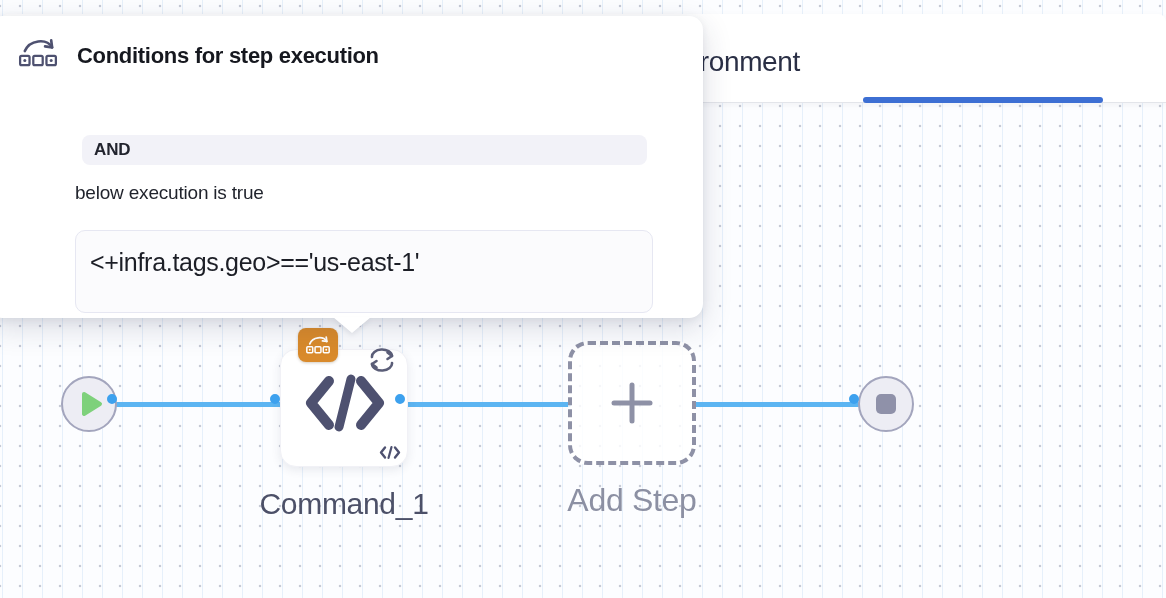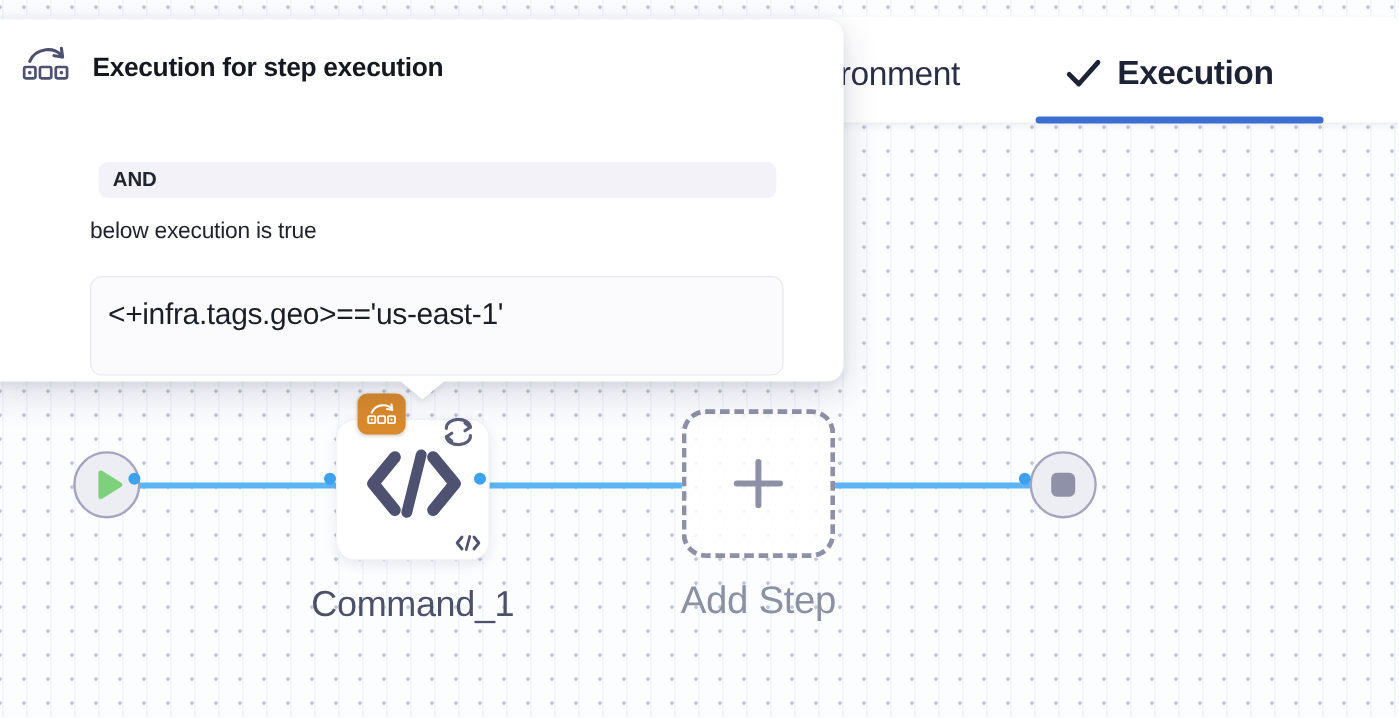--- a/index.html
+++ b/index.html
@@ -122,26 +122,20 @@
   .label-command { left:194px; top:487px; font-size:30px; color:var(--label_dark);text-align:center; }
   .label-addstep { left:482px; top:482px; font-size:32px; color:var(--label_muted); }
 </style>
 </head>
 <body>
 
 <div id="stage">
 
   <div class="header">
     <div class="tab-env">Environment</div>
-    <div class="tab-exec">
-      <svg width="30" height="24" viewBox="0 0 30 24">
-        <polyline points="3,13 11,21 27,3" fill="none" stroke="#1d2335" stroke-width="4" stroke-linecap="round" stroke-linejoin="round"></polyline>
-      </svg>
-      <span class="lbl">Execution</span>
-    </div>
     <div class="tab-underline"></div>
   </div>
 
   <div class="edge a"></div>
   <div class="edge b"></div>
   <div class="edge c"></div>
 
   <div class="node-circle start-node">
     <svg width="22" height="26" viewBox="0 0 22 26" style="margin-left:5px">
       <polygon points="3,3 19,13 3,23" fill="#7ed17b" stroke="#7ed17b" stroke-width="4" stroke-linejoin="round"></polygon>
@@ -200,20 +194,20 @@
   <div class="popover">
     <svg class="pop-icon" viewBox="0 0 44 34">
       <path d="M8,15 C 13,3 31,1 37,11" fill="none" stroke="currentColor" stroke-width="2.8" stroke-linecap="round"></path>
       <path d="M37,11 L29.5,10 M37,11 L36,3.5" fill="none" stroke="currentColor" stroke-width="2.8" stroke-linecap="round"></path>
       <rect x="3" y="20" width="10" height="10" rx="1.5" fill="none" stroke="currentColor" stroke-width="2.4"></rect>
       <rect x="17" y="20" width="10" height="10" rx="1.5" fill="none" stroke="currentColor" stroke-width="2.4"></rect>
       <rect x="31" y="20" width="10" height="10" rx="1.5" fill="none" stroke="currentColor" stroke-width="2.4"></rect>
       <circle cx="8" cy="25" r="1.6" fill="currentColor"></circle>
       <circle cx="36" cy="25" r="1.6" fill="currentColor"></circle>
     </svg>
-    <div class="pop-title">Execution for step execution</div>
+    <div class="pop-title">Conditions for step execution</div>
     <div class="pop-pill">AND</div>
     <div class="pop-cond-label">below execution is true</div>
     <div class="pop-expr">&lt;+infra.tags.geo&gt;=='us-east-1'</div>
   </div>
   <div class="popover-arrow"></div>
 
 </div>
 
 </body></html>

